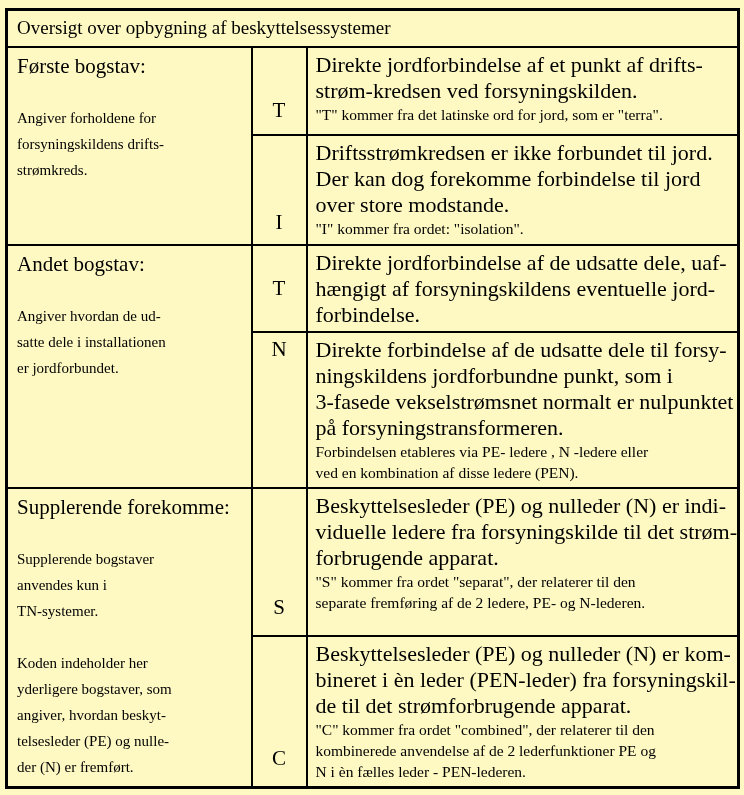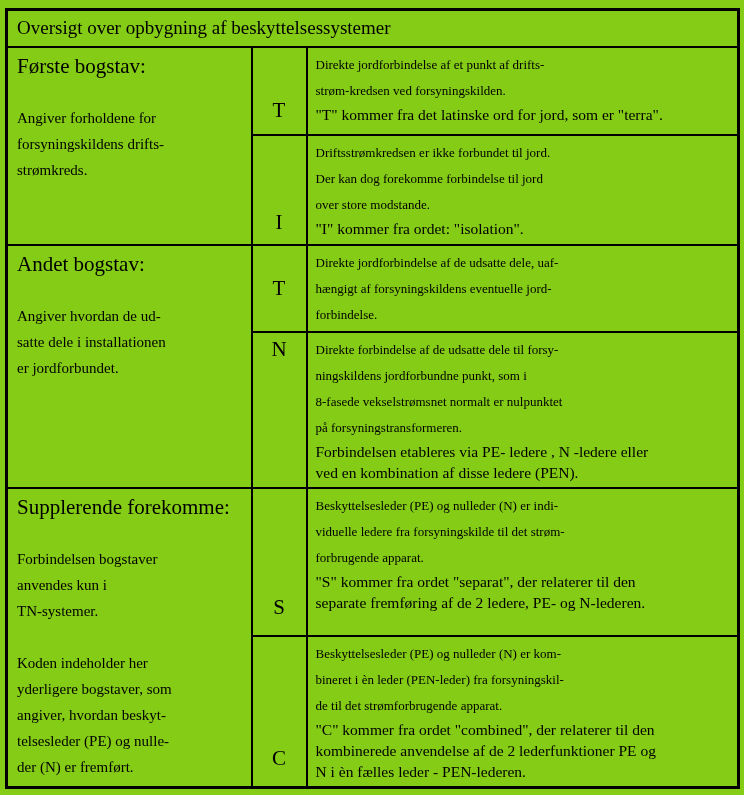--- a/index.html
+++ b/index.html
@@ -7,21 +7,21 @@
     padding: 0;
     background: #ffffff;
     color: #000000;
     font-family: "Liberation Serif", "DejaVu Serif", serif;
   }
   .page {
     width: 744px;
     height: 795px;
     box-sizing: border-box;
     padding: 8px 7px 4px 5px;
-    background: #84cc16;
+    background: #fef9c3;
     overflow: hidden;
   }
   table.systems-table {
     border-collapse: collapse;
     width: 732px;
     table-layout: fixed;
     border: 3px solid #000000;
   }
   table.systems-table td {
     border: 2px solid #000000;
@@ -68,21 +68,21 @@
   .v-middle { vertical-align: middle !important; }
   .v-top    { vertical-align: top !important; }
   .pb10 { padding-bottom: 10px !important; }
   .pb12 { padding-bottom: 12px !important; }
   .pb16 { padding-bottom: 16px !important; }
   .pt4  { padding-top: 4px !important; }
   .desc-cell {
     padding-top: 4px !important;
   }
   .desc-main {
-    font-size: 13px;
+    font-size: 22px;
     line-height: 26px;
     white-space: pre;
   }
   .desc-note {
     font-size: 15.5px;
     line-height: 21px;
     white-space: pre;
   }
 </style>
 </head>
@@ -137,31 +137,31 @@
         <div class="desc-main">Direkte jordforbindelse af de udsatte dele, uaf-
 hængigt af forsyningskildens eventuelle jord-
 forbindelse.</div>
       </td>
     </tr>
     <tr class="r4">
       <td class="letter-cell v-top pt4">N</td>
       <td class="desc-cell">
         <div class="desc-main">Direkte forbindelse af de udsatte dele til forsy-
 ningskildens jordforbundne punkt, som i
-8-fasede vekselstrømsnet normalt er nulpunktet
+3-fasede vekselstrømsnet normalt er nulpunktet
 på forsyningstransformeren.</div>
         <div class="desc-note">Forbindelsen etableres via PE- ledere , N -ledere eller
 ved en kombination af disse ledere (PEN).</div>
       </td>
     </tr>
 
     <tr class="r5">
       <td rowspan="2" class="left-cell">
         <div class="cell-title">Supplerende forekomme:</div>
-        <div class="cell-para">Forbindelsen bogstaver
+        <div class="cell-para">Supplerende bogstaver
 anvendes kun i
 TN-systemer.</div>
         <div class="cell-para">Koden indeholder her
 yderligere bogstaver, som
 angiver, hvordan beskyt-
 telsesleder (PE) og nulle-
 der (N) er fremført.</div>
       </td>
       <td class="letter-cell v-bottom pb16">S</td>
       <td class="desc-cell">

